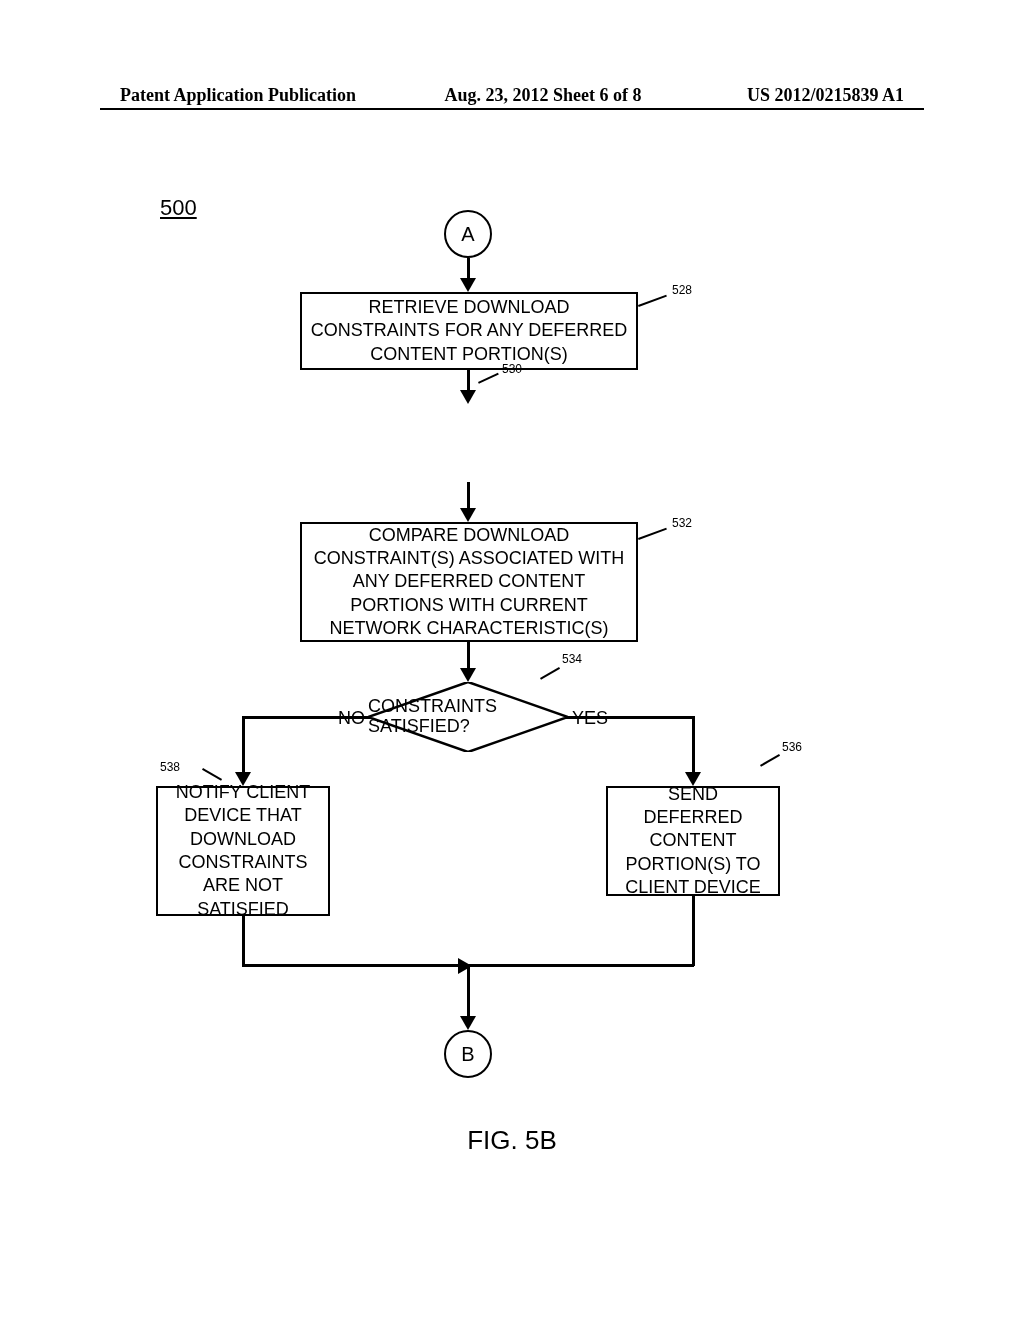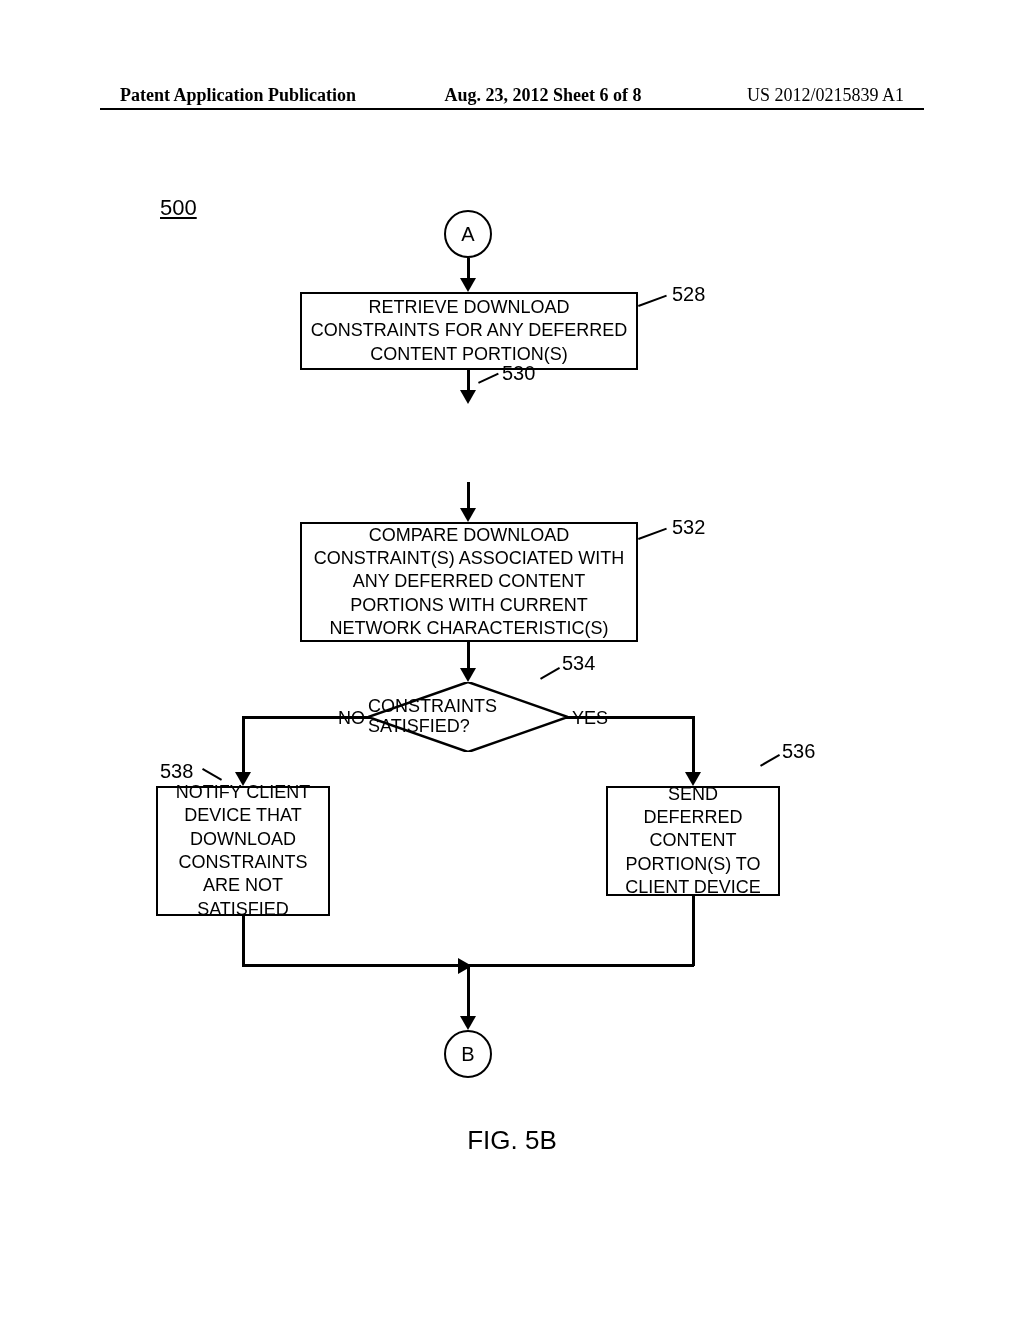--- a/index.html
+++ b/index.html
@@ -25,21 +25,21 @@
       font-size: 18px;
     }
     .header-left {
       font-weight: bold;
       text-align: center;
     }
     .header-center {
       font-weight: bold;
     }
     .header-right {
-      font-weight: normal;
+      font-weight: bold;
       margin-left: 17px;
     }
     .header-line {
       position: absolute;
       top: 108px;
       left: 100px;
       right: 100px;
       border-top: 2px solid #000;
     }
     .figure-number {
@@ -96,21 +96,21 @@
       height: 70px;
       display: flex;
       align-items: center;
       justify-content: center;
       text-align: left;
       font-size: 18px;
       line-height: 1.1;
     }
     .ref-label {
       position: absolute;
-      font-size: 20px;
+      font-size: 12px;
     }
     .branch-label {
       position: absolute;
       font-size: 18px;
     }
     .arrow-line {
       position: absolute;
       background: #000;
     }
     .arrowhead-down {

